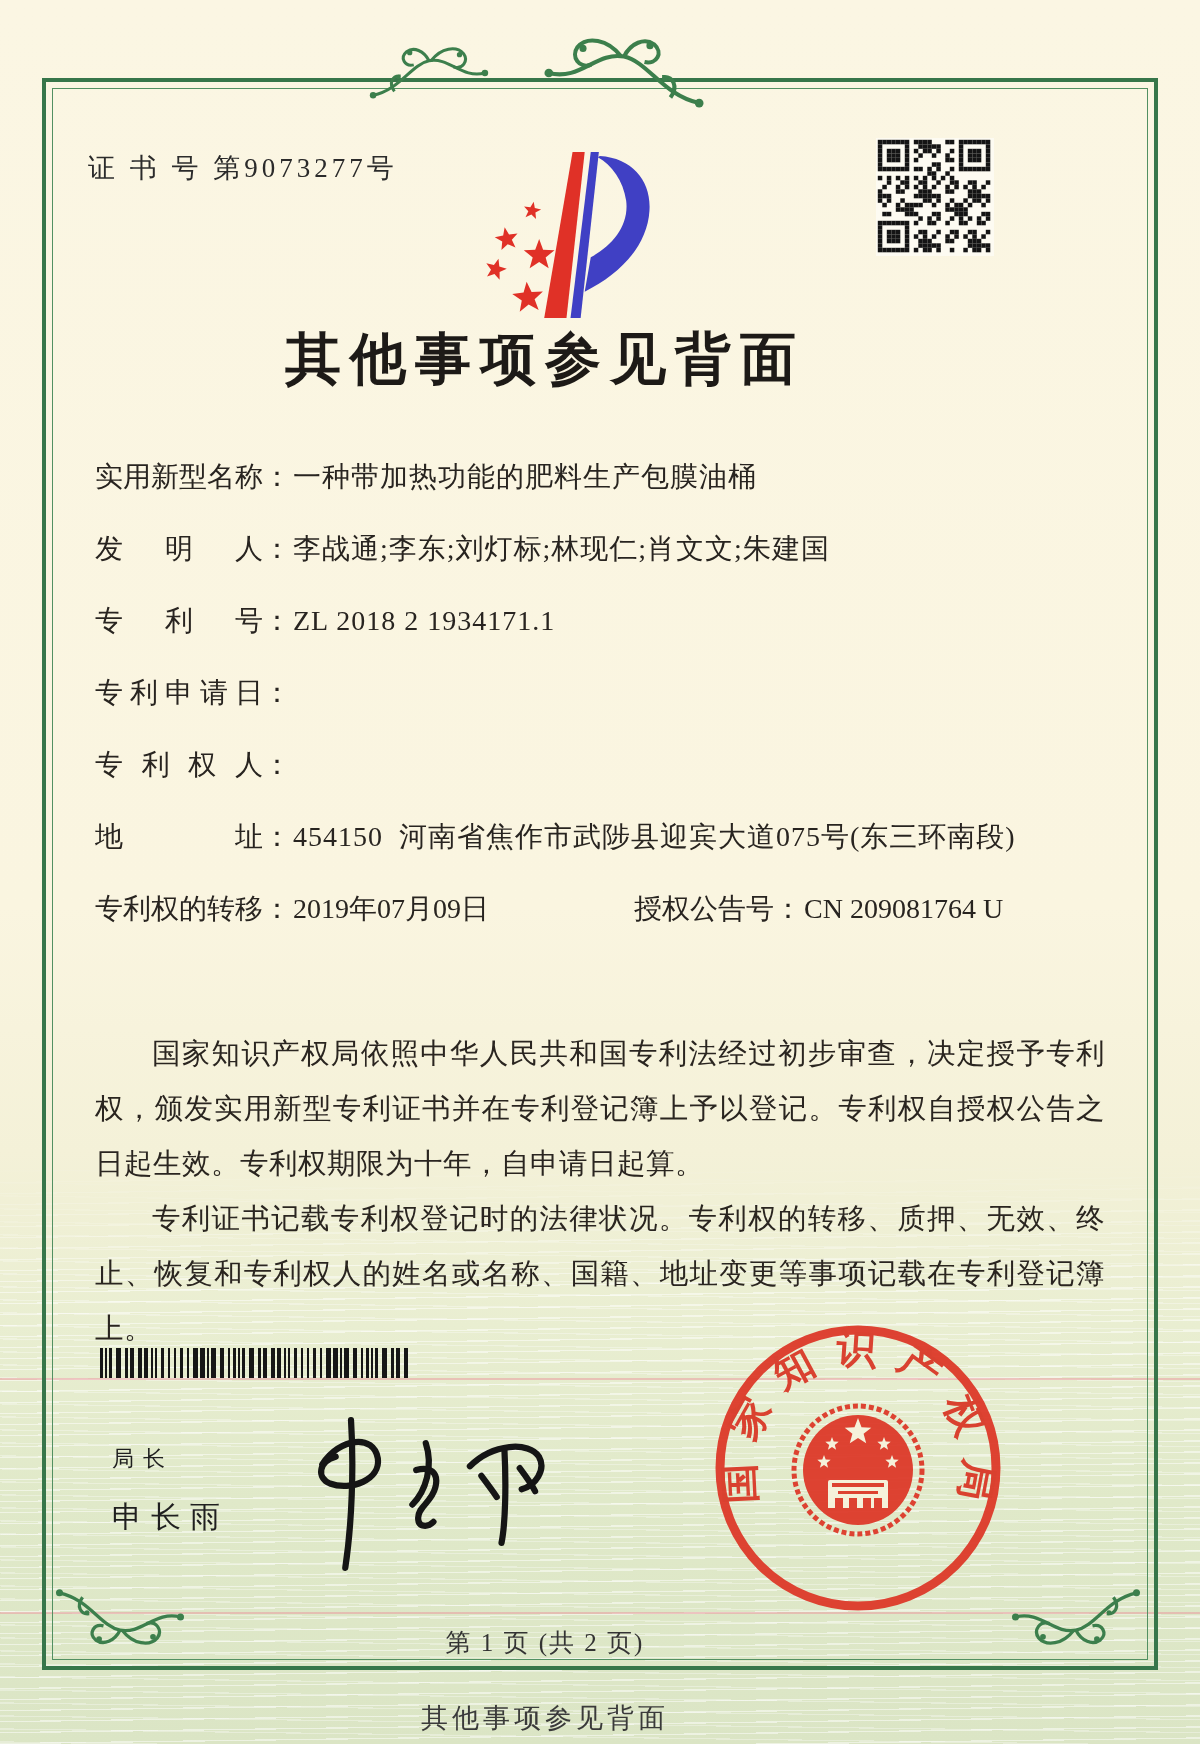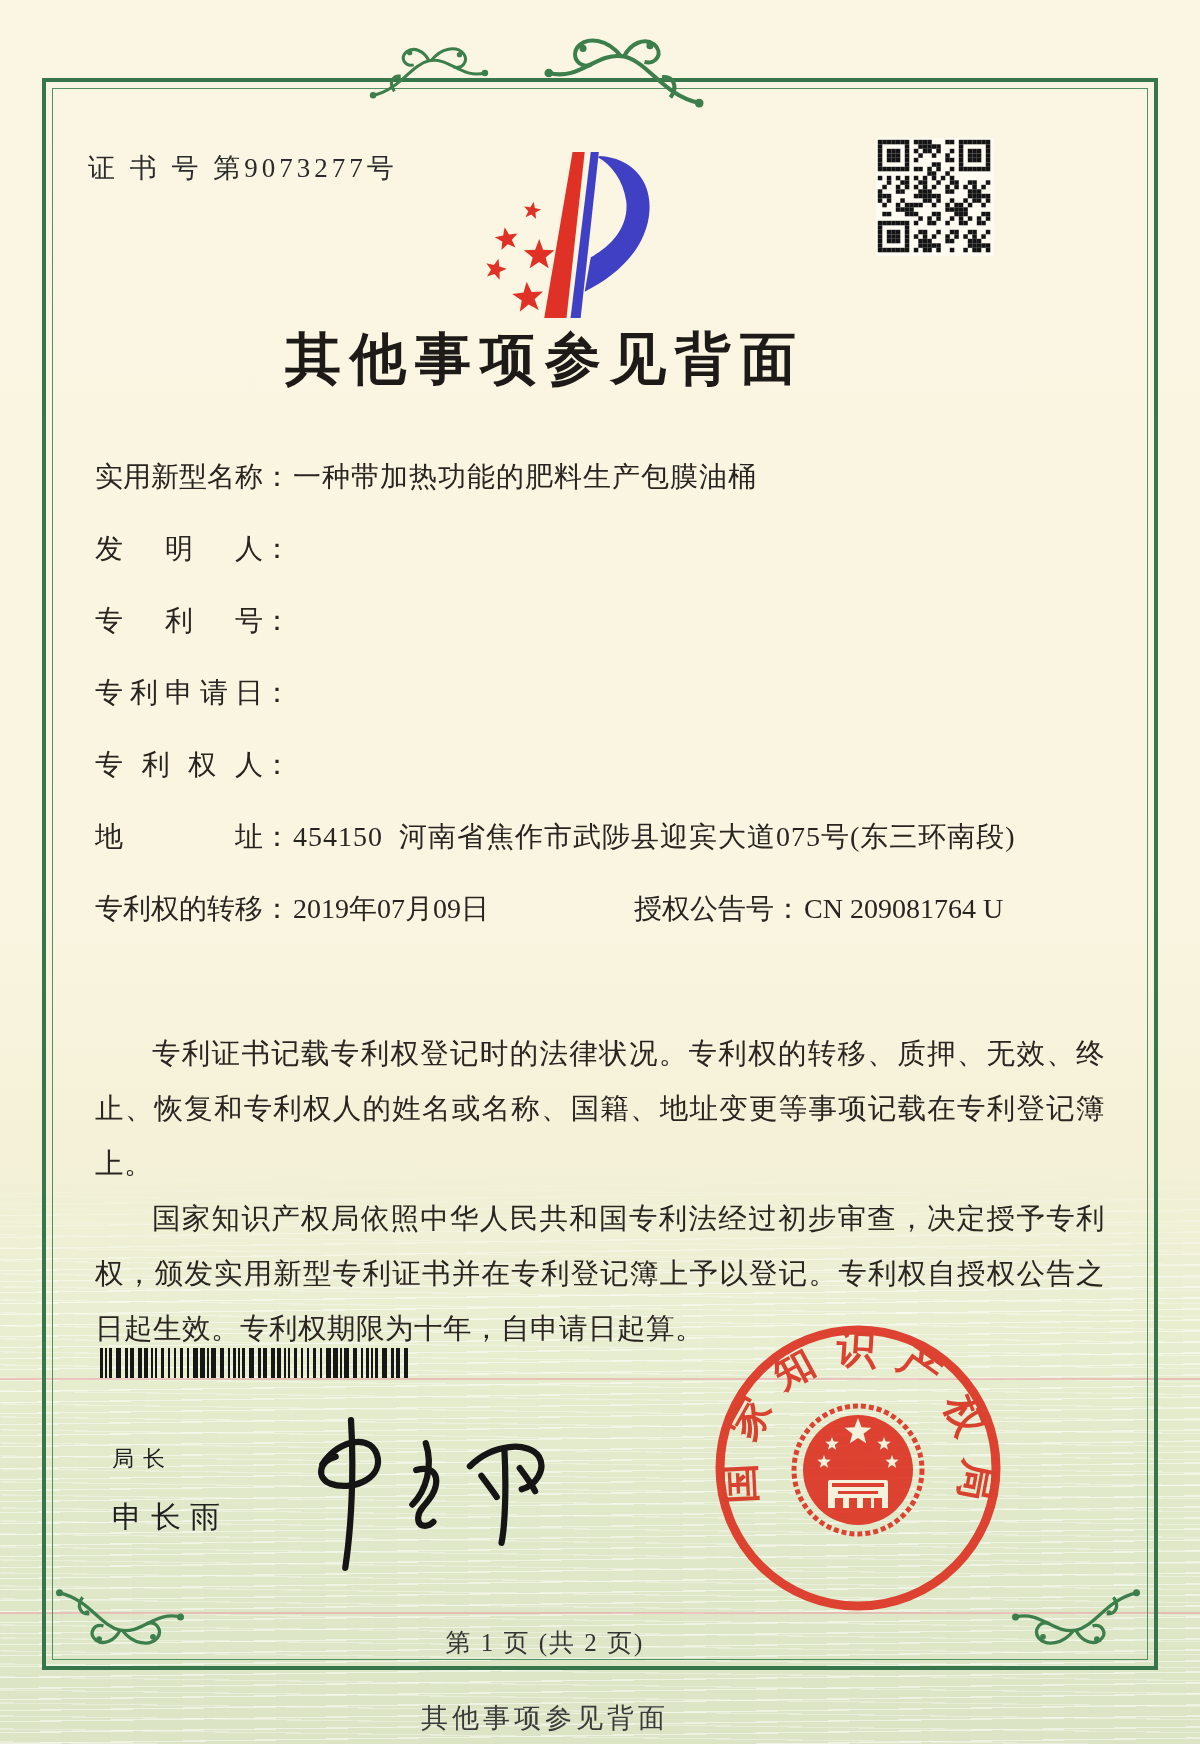--- a/index.html
+++ b/index.html
@@ -451,24 +451,26 @@
 
   <div class="fields">
     <div class="frow">
       <span class="lbl">实用新型名称</span>
         <span class="colon">：</span>
         <span class="val">一种带加热功能的肥料生产包膜油桶</span>
     </div>
     <div class="frow">
       <span class="lbl">发明人</span>
         <span class="colon">：</span>
+        <span class="val">李战通;李东;刘灯标;林现仁;肖文文;朱建国</span>
     </div>
     <div class="frow">
       <span class="lbl">专利号</span>
         <span class="colon">：</span>
+        <span class="val">ZL 2018 2 1934171.1</span>
     </div>
     <div class="frow">
       <span class="lbl">专利申请日</span>
         <span class="colon">：</span>
     </div>
     <div class="frow">
       <span class="lbl">专利权人</span>
         <span class="colon">：</span>
     </div>
     <div class="frow">
@@ -482,22 +484,22 @@
         <span>2019年07月09日</span>
       <span class="part2">
         <span>授权公告号</span>
           <span class="colon">：</span>
           <span>CN 209081764 U</span>
       </span>
     </div>
   </div>
 
   <div class="body-text">
+    <p>国家知识产权局依照中华人民共和国专利法经过初步审查，决定授予专利权，颁发实用新型专利证书并在专利登记簿上予以登记。专利权自授权公告之日起生效。专利权期限为十年，自申请日起算。</p>
     <p>专利证书记载专利权登记时的法律状况。专利权的转移、质押、无效、终止、恢复和专利权人的姓名或名称、国籍、地址变更等事项记载在专利登记簿上。</p>
-    <p>国家知识产权局依照中华人民共和国专利法经过初步审查，决定授予专利权，颁发实用新型专利证书并在专利登记簿上予以登记。专利权自授权公告之日起生效。专利权期限为十年，自申请日起算。</p>
   </div>
 
   <div class="barcode" id="barcode">
       <div class="bar" style="width: 3px; margin-right: 2px;"></div>
       <div class="bar" style="width: 2px; margin-right: 2px;"></div>
       <div class="bar" style="width: 3px; margin-right: 4px;"></div>
       <div class="bar" style="width: 5px; margin-right: 4px;"></div>
       <div class="bar" style="width: 3px; margin-right: 2px;"></div>
       <div class="bar" style="width: 4px; margin-right: 4px;"></div>
       <div class="bar" style="width: 4px; margin-right: 2px;"></div>

